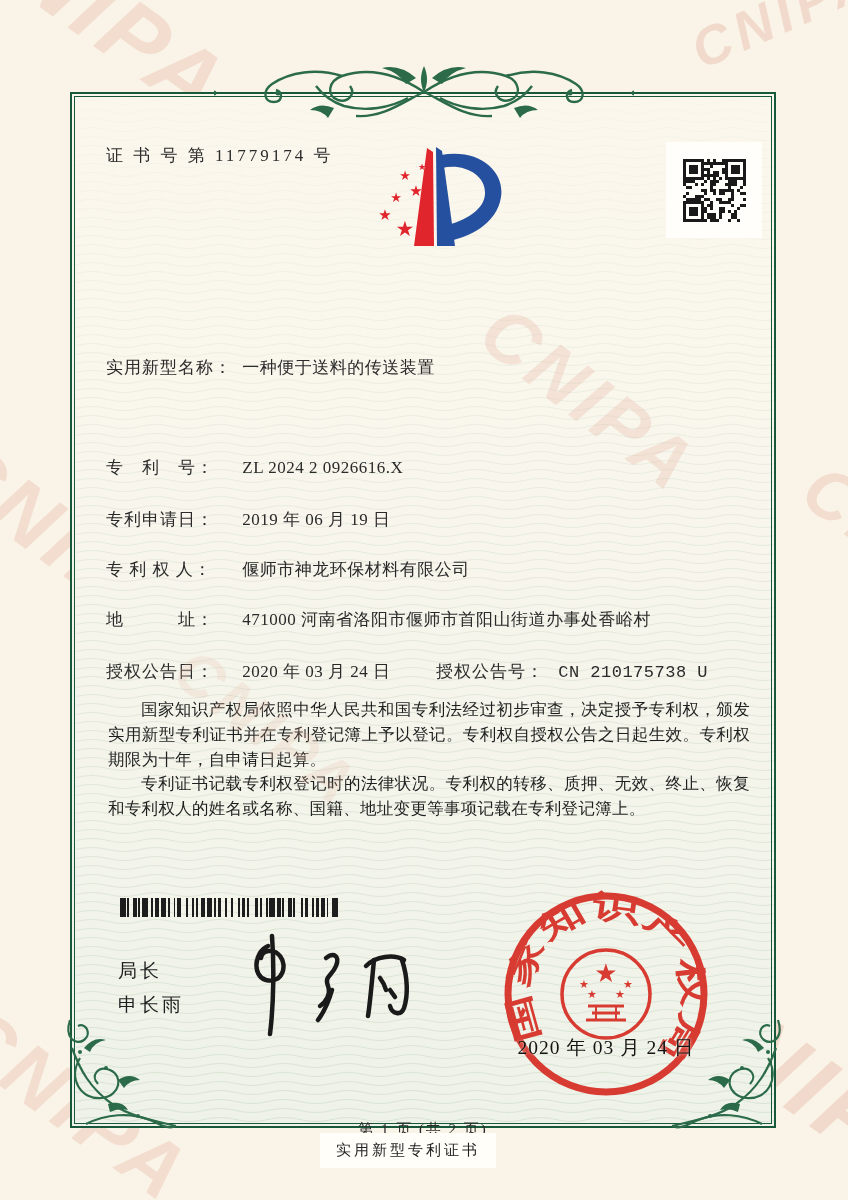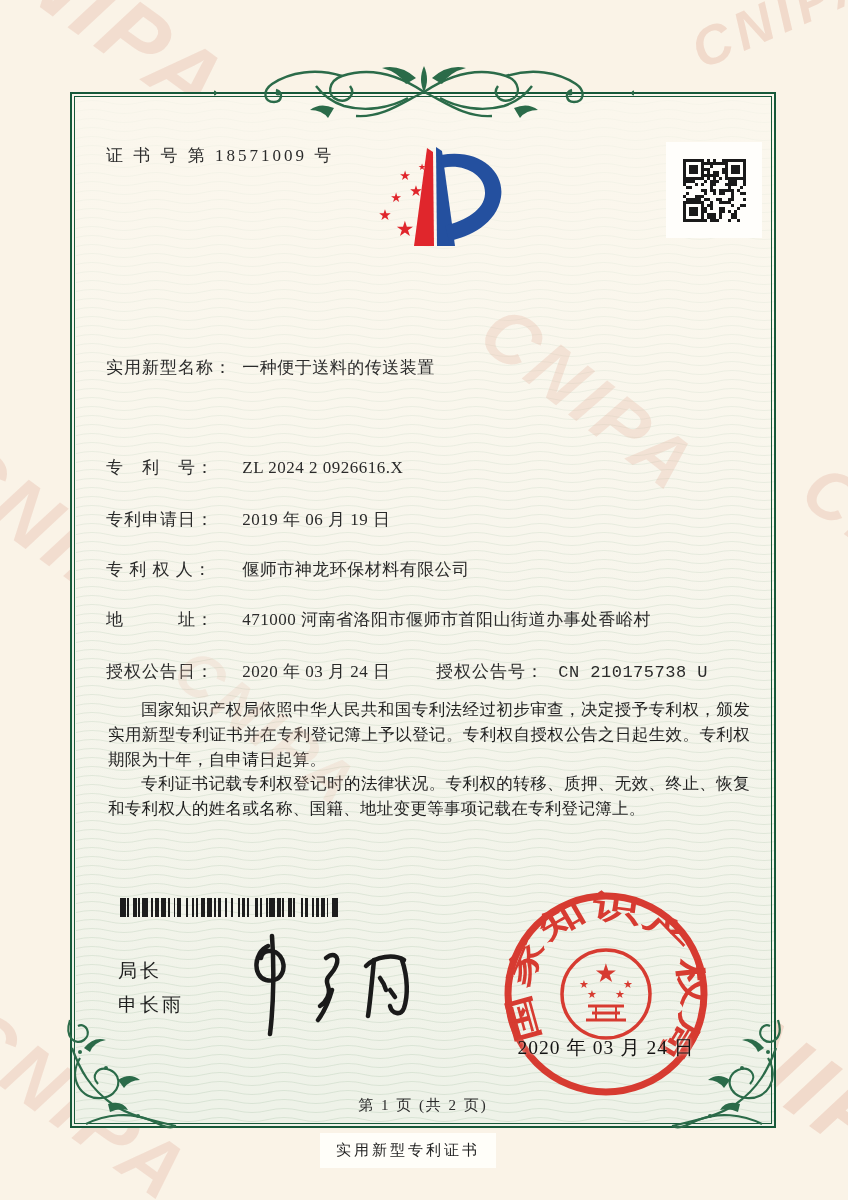--- a/index.html
+++ b/index.html
@@ -65,21 +65,21 @@
   .barcode span.bar{background:#1d1d1d;}
   
   .sig-title{position:absolute;left:46px;top:864px;font-size:19px;color:#1d1d1d;letter-spacing:3px;}
   .sig-name{position:absolute;left:46px;top:898px;font-size:19px;color:#1d1d1d;letter-spacing:3px;}
   .sig-svg{position:absolute;left:156px;top:838px;}
   
   .seal{position:absolute;left:428px;top:794px;width:212px;height:212px;}
   .seal-date{position:absolute;left:430px;top:940px;width:208px;text-align:center;
     font-size:19.5px;color:#141414;letter-spacing:1px;text-shadow:0 0 3px #f3efe4;}
   
-  .page-info{position:absolute;left:0;right:0;top:1002px;text-align:center;
+  .page-info{position:absolute;left:0;right:0;top:1026px;text-align:center;
     font-size:15px;letter-spacing:2px;color:#2b2b2b;}
   .cont-note{position:absolute;left:320px;top:1133px;width:176px;height:35px;line-height:35px;
     background:#fffef9;text-align:center;font-size:15px;letter-spacing:3px;color:#1f1f1f;z-index:3;}
   
   .orn-top{position:absolute;left:214px;top:54px;z-index:3;}
   .orn-bl{position:absolute;left:50px;top:1018px;z-index:3;}
   .orn-br{position:absolute;left:668px;top:1018px;z-index:3;transform:scaleX(-1);}
 </style>
 </head>
 <body>
@@ -106,21 +106,21 @@
     <rect width="698" height="1028" fill="url(#gw)"></rect>
     <rect width="698" height="1028" fill="url(#fade)"></rect>
   </svg>
   <div class="frame-line"></div>
 
   <div class="content">
 
     <div class="wm-in wm3">CNIPA</div>
     <div class="wm-in wm8">CNIPA</div>
 
-    <div class="cert-no">证 书 号 第 18571009 号</div>
+    <div class="cert-no">证 书 号 第 11779174 号</div>
 
     <svg class="logo" viewBox="0 0 152 122">
       <path d="M75,8 L81,12 L82,106 L62,106 Z" fill="#e0262c"></path>
       <path d="M84,7 L90,11 L103,106 L85,106 Z" fill="#24509f"></path>
       <path d="M89,15 C128,8 153,32 149,57 C145,84 117,97 97,101 L93,86 C114,80 132,70 133,54 C134,35 112,23 90,28 Z" fill="#24509f"></path>
       <text x="70" y="30" font-size="9" fill="#e0262c" text-anchor="middle">★</text>
       <text x="53" y="40" font-size="13" fill="#e0262c" text-anchor="middle">★</text>
       <text x="64" y="56" font-size="15" fill="#e0262c" text-anchor="middle">★</text>
       <text x="44" y="62" font-size="13" fill="#e0262c" text-anchor="middle">★</text>
       <text x="33" y="80" font-size="15" fill="#e0262c" text-anchor="middle">★</text>

